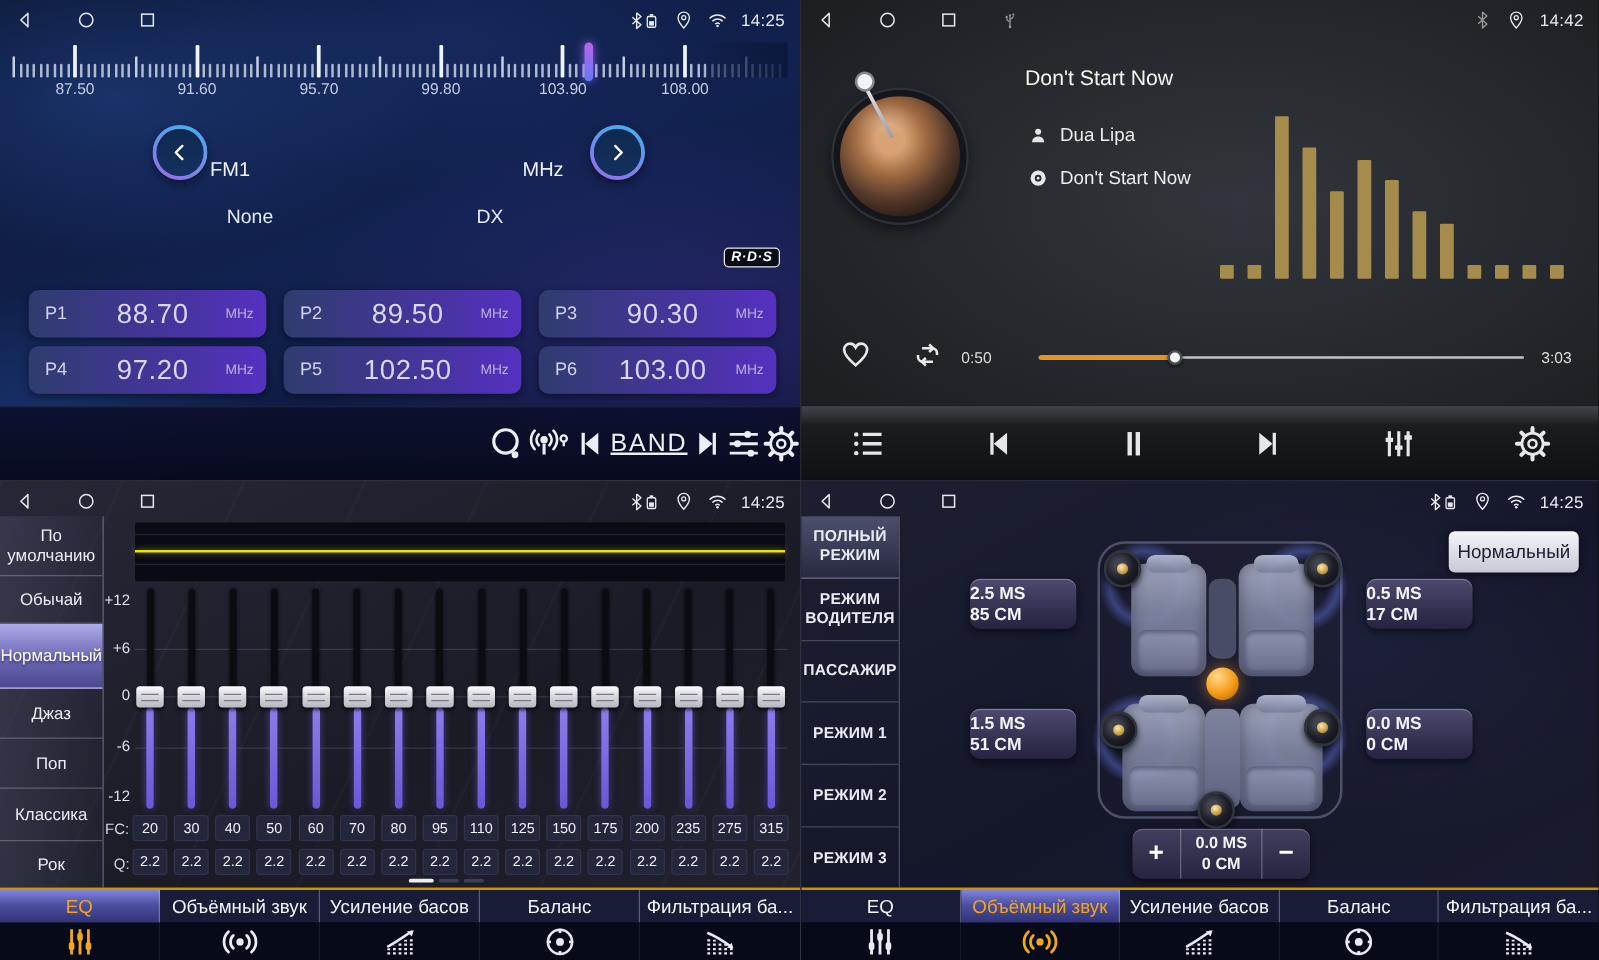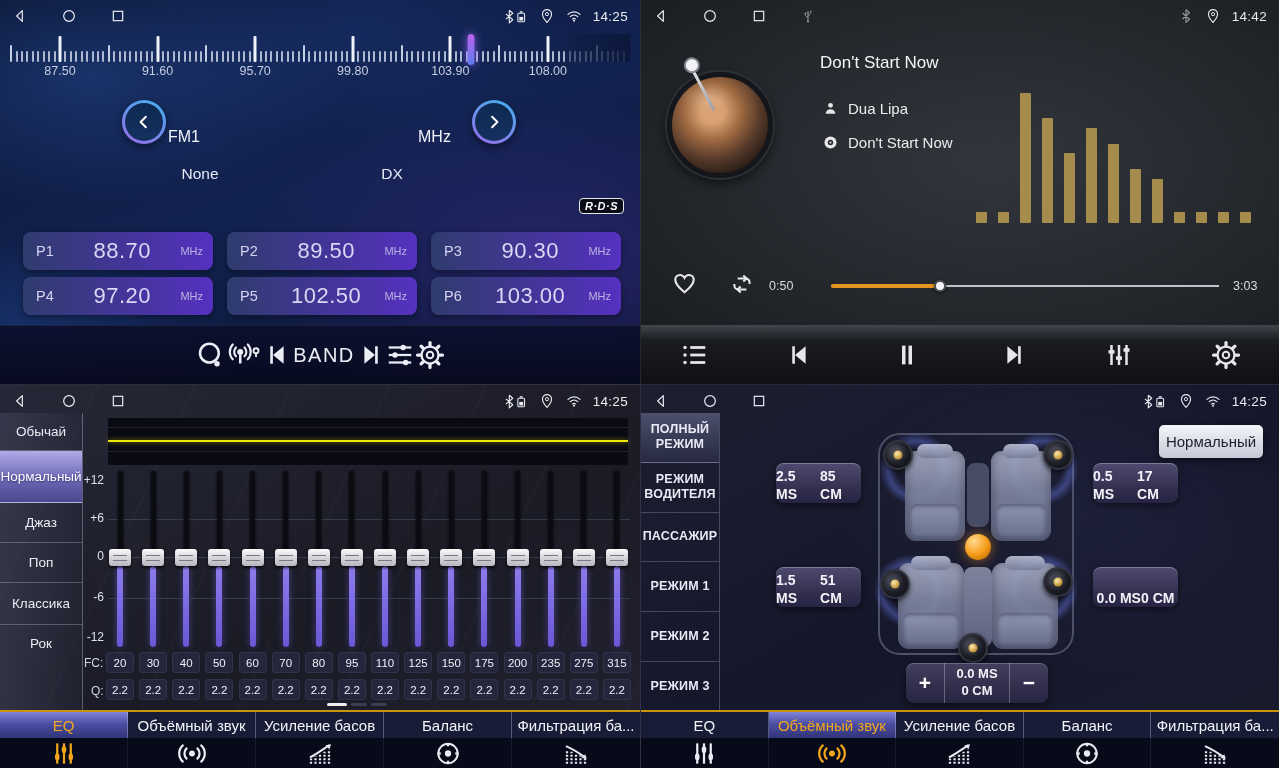--- a/index.html
+++ b/index.html
@@ -46,21 +46,21 @@
   .freq-big{position:absolute;left:190px;top:88px;width:260px;text-align:center;font-size:47px;font-weight:bold;color:#fcfcff;letter-spacing:1px;}
   .unit-lb{position:absolute;left:418px;top:128px;width:50px;font-size:16px;color:#eef1fa;}
   .ps-lb{position:absolute;left:158px;top:165px;width:84px;text-align:center;font-size:15.5px;color:#e5eaf6;}
   .mode-lb{position:absolute;left:350px;top:165px;width:84px;text-align:center;font-size:15.5px;color:#e5eaf6;}
   .rds{position:absolute;right:16px;top:198px;font-size:11px;font-weight:bold;font-style:italic;color:#fff;background:#0a0d18;border:1.5px solid #e8e8ec;border-radius:4px;padding:1px 5px;letter-spacing:.5px;}
   .presets{position:absolute;left:23px;top:232px;width:594px;display:grid;grid-template-columns:repeat(3,190px);grid-auto-rows:38px;column-gap:14px;row-gap:7px;}
   .preset{position:relative;border-radius:8px;background:linear-gradient(90deg,#2f3c6e,#4a33a6 70%,#5531c0);display:flex;align-items:center;padding:0 10px 0 13px;cursor:pointer;box-shadow:0 2px 6px rgba(0,0,0,.4);}
   .p-num{font-size:14.5px;color:#d6d2f2;width:28px;}
   .p-freq{flex:1;text-align:center;font-size:22px;color:#dad6f5;letter-spacing:.5px;}
   .p-unit{font-size:11px;color:#b9b3e2;}
-  .r-toolbar{position:absolute;left:0;right:0;bottom:0;height:59px;background:linear-gradient(180deg,rgba(12,16,46,.95),rgba(7,10,30,.97));border-top:1px solid rgba(120,130,200,.18);display:flex;align-items:center;justify-content:center;color:#eceef6;}
+  .r-toolbar{position:absolute;left:0;right:0;bottom:0;height:59px;background:linear-gradient(180deg,rgba(12,16,46,.95),rgba(7,10,30,.97));border-top:1px solid rgba(120,130,200,.18);display:flex;align-items:center;justify-content:flex-end;color:#eceef6;text-decoration:underline;}
   .tb-ic{width:30px;height:30px;cursor:pointer;}
   .tb-ic.wide{width:38px;}
   .band-txt{font-size:20px;letter-spacing:1.5px;cursor:pointer;}
   
   .album{position:absolute;left:26px;top:72px;width:106px;height:106px;border-radius:50%;
     background:radial-gradient(circle at 42% 36%, #d9a275 0 14%, #a06b42 34%, #56392a 58%, #251a13 80%, #0d0b09 100%);
     border:5px solid #14161b;box-shadow:0 0 0 2px #2d3036,0 5px 12px rgba(0,0,0,.6);}
   .album::after{content:"";position:absolute;left:6%;top:4%;width:55%;height:30%;border-radius:50%;background:radial-gradient(ellipse at center, rgba(255,255,255,.14), transparent 70%);}
   .tonearm{position:absolute;left:48px;top:66px;width:3px;height:50px;border-radius:2px;background:linear-gradient(180deg,#eceef2,#9a9ca6);transform:rotate(-28deg);transform-origin:top center;z-index:3;}
   .tonearm::before{content:"";position:absolute;left:-5px;top:-8px;width:12px;height:12px;border-radius:50%;background:#f2f3f6;border:2px solid #84858e;}
@@ -121,21 +121,21 @@
   #seat-fl{left:25px;top:16px;width:60px;height:90px;}
   #seat-fr{left:111px;top:16px;width:60px;height:90px;}
   #seat-rl{left:18px;top:128px;width:66px;height:86px;}
   #seat-rr{left:112px;top:128px;width:66px;height:86px;}
   .seat-mid{position:absolute;left:84px;top:132px;width:28px;height:80px;border-radius:8px;background:linear-gradient(180deg,#8f96b0,#6b7190);opacity:.85;}
   .console{position:absolute;left:87px;top:28px;width:22px;height:64px;border-radius:8px;background:rgba(110,116,145,.55);}
   .glow{position:absolute;width:76px;height:76px;border-radius:50%;background:radial-gradient(circle, rgba(100,120,255,0) 36%, rgba(112,132,255,.38) 52%, rgba(112,132,255,0) 68%);pointer-events:none;}
   .spk{position:absolute;width:30px;height:30px;border-radius:50%;background:radial-gradient(circle at 40% 38%,#41434e 0 18%,#1c1d26 52%,#0a0b10 100%);border:2px solid #33353e;box-shadow:0 2px 5px rgba(0,0,0,.65);}
   .spk::after{content:"";position:absolute;left:50%;top:50%;width:9px;height:9px;transform:translate(-50%,-50%);border-radius:50%;background:radial-gradient(circle at 40% 35%,#ffeab0,#c59b40 60%,#8a6620);}
   .ball{position:absolute;left:85px;top:99px;width:26px;height:26px;border-radius:50%;background:radial-gradient(circle at 35% 28%,#ffd98e,#f7a01f 50%,#c26a00 92%);box-shadow:0 0 12px rgba(255,160,30,.55);}
-  .delay{position:absolute;width:85px;height:40px;border-radius:8px;background:linear-gradient(180deg,#4e4a70,#322f4e 65%,#272443);box-shadow:inset 0 1px 0 rgba(255,255,255,.28),0 2px 6px rgba(0,0,0,.5);color:#f2f2f8;display:flex;flex-direction:row;align-items:flex-end;justify-content:center;font-size:14px;font-weight:bold;line-height:1.25;cursor:pointer;}
+  .delay{position:absolute;width:85px;height:40px;border-radius:8px;background:linear-gradient(180deg,#4e4a70,#322f4e 65%,#272443);box-shadow:inset 0 1px 0 rgba(255,255,255,.28),0 2px 6px rgba(0,0,0,.5);color:#f2f2f8;display:flex;flex-direction:column;align-items:flex-start;justify-content:center;font-size:14px;font-weight:bold;line-height:1.25;cursor:pointer;}
   #dl-fl{left:135px;top:78px;} #dl-rl{left:135px;top:182px;} #dl-fr{left:452px;top:78px;} #dl-rr{left:452px;top:182px;}
   .stepper{position:absolute;left:265px;top:278px;width:142px;height:40px;border-radius:8px;background:linear-gradient(180deg,#423f5e,#272441);display:flex;box-shadow:inset 0 1px 0 rgba(255,255,255,.22),0 2px 6px rgba(0,0,0,.5);}
   .step-btn{width:38px;display:flex;align-items:center;justify-content:center;font-size:21px;font-weight:bold;color:#fff;cursor:pointer;}
   .step-val{flex:1;display:flex;flex-direction:column;align-items:center;justify-content:center;font-size:13px;font-weight:bold;color:#f2f2f8;line-height:1.3;border-left:1px solid rgba(255,255,255,.28);border-right:1px solid rgba(255,255,255,.28);}
 </style>
 </head>
 <body>
 
 <svg style="position:absolute;width:0;height:0;overflow:hidden" aria-hidden="true">
   <symbol id="i-back" viewBox="0 0 24 24">
@@ -665,20 +665,21 @@
             <use href="#i-pin"></use>
           </svg>
         <svg class="ic16">
             <use href="#i-wifi"></use>
           </svg>
         <span class="st-time">14:25</span>
       </div>
     </div>
 
     <div class="eq-sidebar" id="eq-presets">
+        <div class="eq-preset" style="height: 48px; flex: 0 0 auto;">По умолчанию</div>
         <div class="eq-preset" style="height: 38px; flex: 0 0 auto;">Обычай</div>
         <div class="eq-preset sel" style="height: 52px; flex: 0 0 auto;">Нормальный</div>
         <div class="eq-preset" style="height: 40px; flex: 0 0 auto;">Джаз</div>
         <div class="eq-preset" style="height: 40px; flex: 0 0 auto;">Поп</div>
         <div class="eq-preset" style="height: 42px; flex: 0 0 auto;">Классика</div>
         <div class="eq-preset" style="height: 38px; flex: 0 0 auto;">Рок</div>
       </div>
 
     <div class="eq-graph">
       <div class="eq-gl" style="top:9px"></div>

